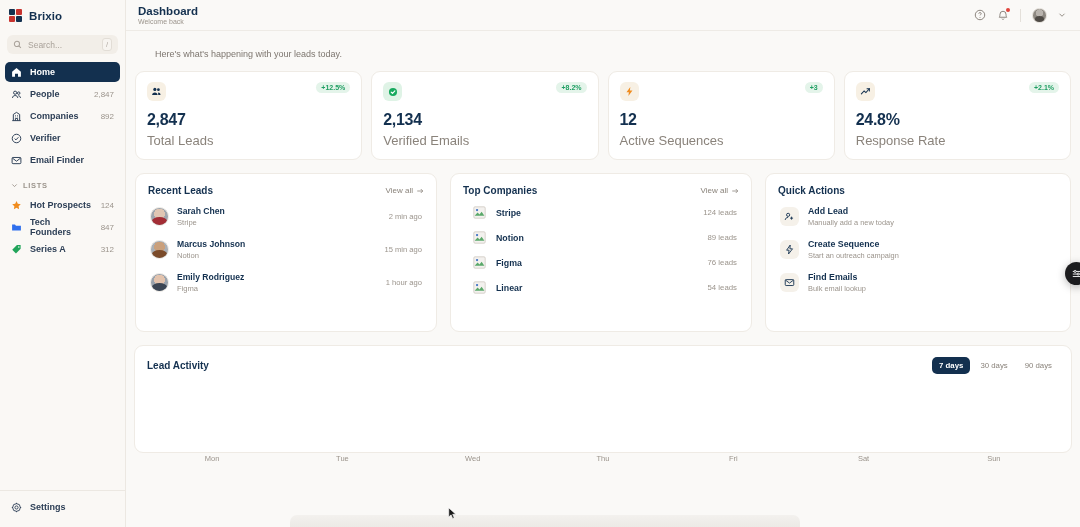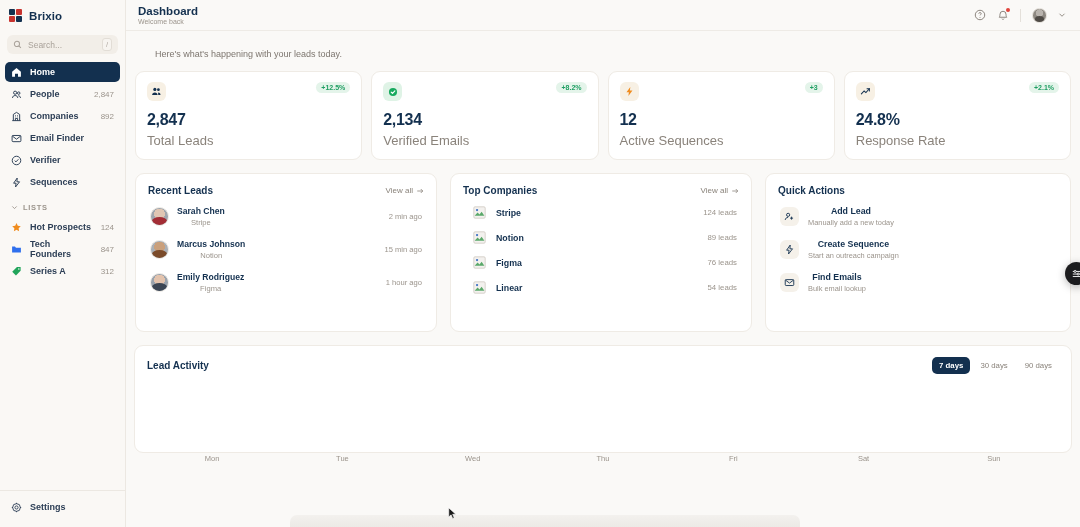--- a/index.html
+++ b/index.html
@@ -95,21 +95,21 @@
   .tile.green { background: #dff3e6; }
   .tile.cream { background: #f7f0e4; }
   .badge {
     margin-left: auto; font-size: 7px; font-weight: 700; color: #1e9e62;
     background: #e4f4ea; border-radius: 9px; padding: 2px 5px;
   }
   .stat-value { font-size: 16px; font-weight: bold; color: #13304f; margin-top: 10px; letter-spacing: -.3px; }
   .stat-label { font-size: 13px; color: #8a837b; margin-top: 4px; }
 
   .panels { display: grid; grid-template-columns: 302px 302px 1fr; gap: 13px; margin-top: 13px; padding: 0 1px; }
-  .panel { padding: 11px 12px 12px 12px; height: 159px; text-align: center; }
+  .panel { padding: 11px 12px 12px 12px; height: 159px; }
   .panel-head { display: flex; align-items: center; margin-bottom: 4px; }
   .panel-title { font-size: 10px; font-weight: bold; color: #13304f; }
   .view-all { margin-left: auto; font-size: 8px; color: #8a837b; display: flex; align-items: center; gap: 3px; cursor: pointer; }
 
   .lead-row { display: flex; align-items: center; gap: 8px; padding: 6px 2px; }
   .lead-av { width: 19px; height: 19px; border-radius: 50%; overflow: hidden; position: relative; flex: 0 0 19px; border:1px solid #ece8e2;}
   .av-a { background: radial-gradient(circle at 50% 35%, #e0c6b3 0 38%, #9fa6ae 39% 100%); }
   .av-a::after { content:""; position:absolute; left:1px; right:1px; bottom:0; height:8px; border-radius:50% 50% 0 0; background:#a32d35; }
   .av-b { background: radial-gradient(circle at 50% 35%, #caa07c 0 38%, #aab0b7 39% 100%); }
   .av-b::after { content:""; position:absolute; left:1px; right:1px; bottom:0; height:8px; border-radius:50% 50% 0 0; background:#7b4b2a; }
@@ -201,39 +201,32 @@
             <path d="M3.4 14V5l4.6-3 4.6 3v9"></path>
             <path d="M1.8 14h12.4"></path>
             <path d="M6.4 14v-3.2h3.2V14"></path>
             <path d="M6.2 6.6h.9M8.9 6.6h.9M6.2 8.6h.9M8.9 8.6h.9"></path>
           </svg>
         <span class="label">Companies</span>
         <span class="count">892</span>
       </div>
       <div class="nav-item">
         <svg width="11" height="11" viewBox="0 0 16 16" fill="none" stroke="#2c3e55" stroke-width="1.4">
+            <circle cx="8" cy="8" r="6.2"></circle>
+            <path d="M5.3 8.2 7.2 10l3.6-3.8"></path>
+          </svg>
+        <span class="label">Verifier</span>
+        <span class="count"></span>
+      </div>
+      <div class="nav-item">
+        <svg width="11" height="11" viewBox="0 0 16 16" fill="none" stroke="#2c3e55" stroke-width="1.4">
             <rect x="1.6" y="3.6" width="12.8" height="9" rx="1.4"></rect>
             <path d="M1.9 4.4 8 9l6.1-4.6"></path>
           </svg>
         <span class="label">Email Finder</span>
-        <span class="count"></span>
-      </div>
-      <div class="nav-item">
-        <svg width="11" height="11" viewBox="0 0 16 16" fill="none" stroke="#2c3e55" stroke-width="1.4">
-            <circle cx="8" cy="8" r="6.2"></circle>
-            <path d="M5.3 8.2 7.2 10l3.6-3.8"></path>
-          </svg>
-        <span class="label">Verifier</span>
-        <span class="count"></span>
-      </div>
-      <div class="nav-item">
-        <svg width="11" height="11" viewBox="0 0 16 16" fill="none" stroke="#2c3e55" stroke-width="1.4" stroke-linejoin="round">
-            <path d="M9 1.5 3.8 9h3.6l-.8 5.5L12.4 7H8.6z"></path>
-          </svg>
-        <span class="label">Sequences</span>
         <span class="count"></span>
       </div>
     </nav>
 
     <div class="lists-head">
       <svg width="7" height="7" viewBox="0 0 16 16" fill="none" stroke="#9b948c" stroke-width="2">
           <path d="M3 5.5 8 10.5 13 5.5"></path>
         </svg>
       <span>LISTS</span>
     </div>

